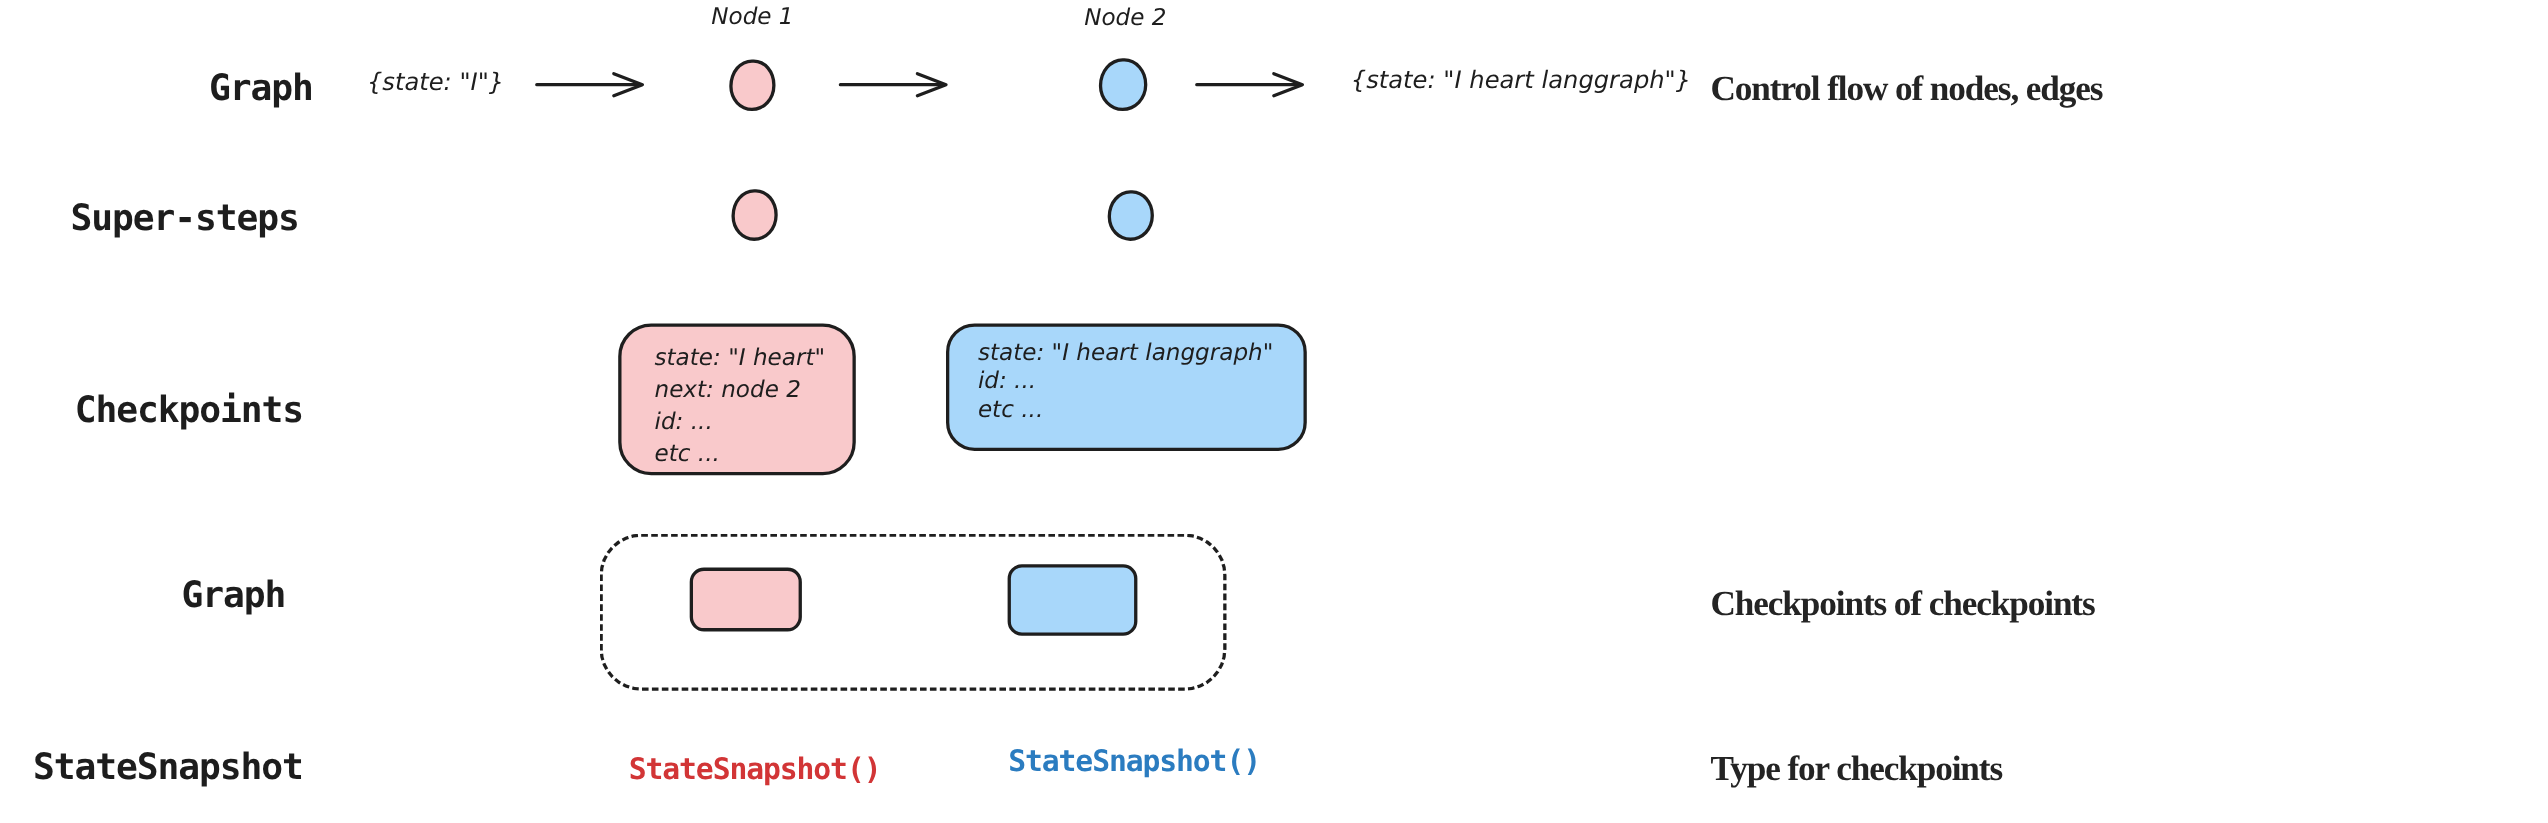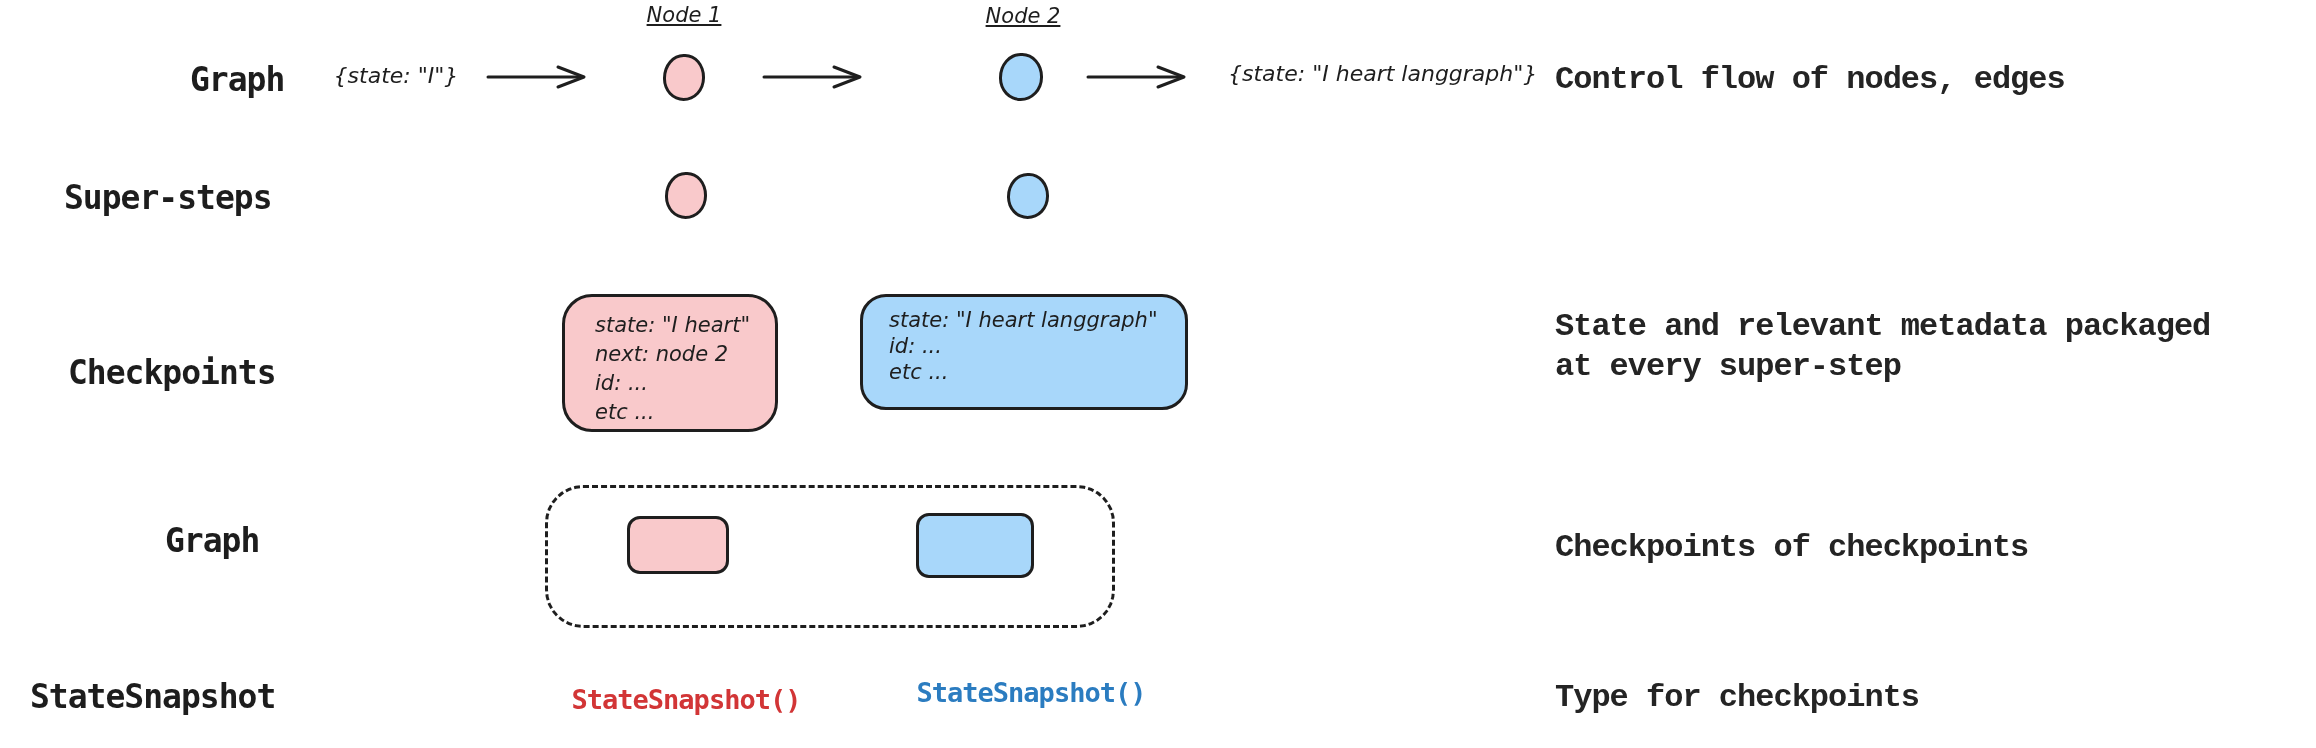--- a/index.html
+++ b/index.html
@@ -16,38 +16,38 @@
   
   .row-label {
     font-family: "DejaVu Sans Mono", "Liberation Mono", monospace;
     font-weight: 700;
     font-size: 33px;
     color: #1d1d1d;
     white-space: nowrap;
     letter-spacing: -1px;
   }
   .desc {
-    font-family: Liberation Mono, monospace;
+    font-family: Liberation Serif, serif;
     font-weight: 700;
     font-size: 32px;
     color: #242424;
     white-space: nowrap;
     letter-spacing: -1px;
     line-height: 40px;
   }
 
   
   .hand {
     font-family: "DejaVu Sans", "Liberation Sans", sans-serif;
     font-style: italic;
     color: #1e1e1e;
     white-space: nowrap;
   }
   .hand-sm { font-size: 22px; }
-  .hand-node { font-size: 21px; text-decoration: underline; }
+  .hand-node { font-size: 21px; }
 
   .circle-node {
     border: 3px solid #1e1e1e;
     border-radius: 50% 48% 52% 50% / 52% 50% 50% 48%;
     box-sizing: border-box;
   }
   .fill-pink { background: #f9c9cb; }
   .fill-blue { background: #a8d7fa; }
 
   .chk-box {
@@ -145,24 +145,20 @@
   </div>
 
   <div class="abs chk-box fill-blue" style="left:860px; top:294px; width:328px; height:116px; border-radius:26px;">
     <div class="chk-text" style="padding:10px 0 0 26px; line-height:26px;">
       <div>state: "I heart langgraph"</div>
       <div>id: ...</div>
       <div>etc ...</div>
     </div>
   </div>
 
-  <div class="abs desc" style="left:1555px; top:307px;">
-    <div>State and relevant metadata packaged</div>
-    <div>at every super-step</div>
-  </div>
 
   <div class="abs row-label" style="left:165px; top:521px;">Graph</div>
 
   <div class="abs thread-box" style="left:545px; top:485px; width:570px; height:143px;"></div>
   <div class="abs mini-box fill-pink" style="left:627px; top:516px; width:102px; height:58px;"></div>
   <div class="abs mini-box fill-blue" style="left:916px; top:513px; width:118px; height:65px;"></div>
 
   <div class="abs desc" style="left:1555px; top:528px;">Checkpoints of checkpoints</div>
 
   <div class="abs row-label" style="left:30px; top:677px;">StateSnapshot</div>

